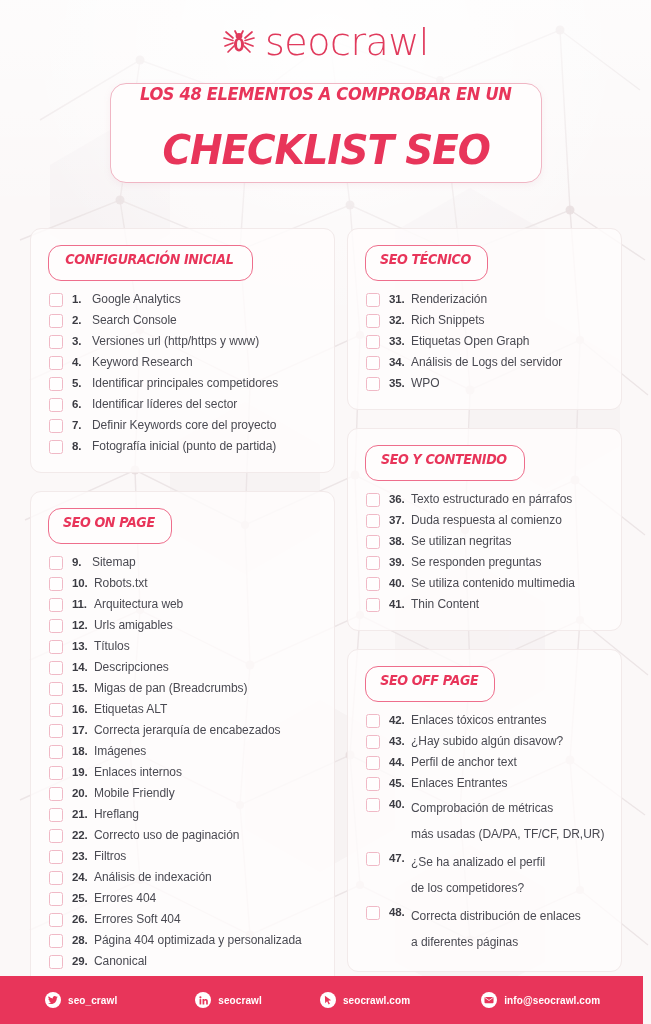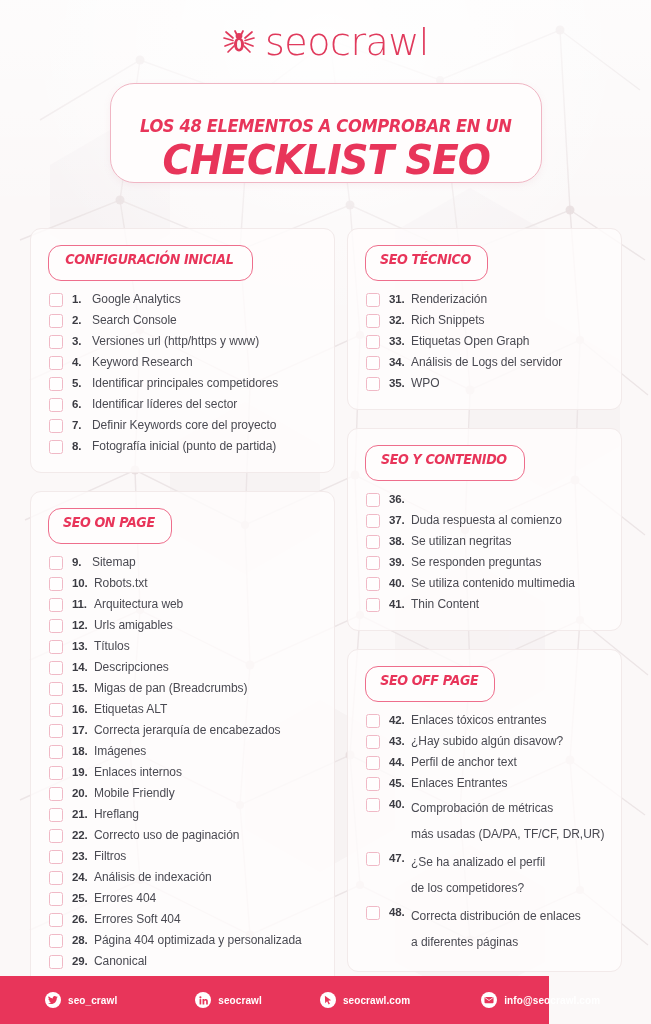--- a/index.html
+++ b/index.html
@@ -62,27 +62,28 @@
   }
 
   .title-card {
     position: absolute;
     left: 110px;
     top: 83px;
     width: 432px;
     height: 100px;
     background: #fffdfd;
     border: 1.4px solid #f0b6c4;
-    border-radius: 24px;
+    border-radius: 16px;
     box-sizing: border-box;
     display: flex;
     flex-direction: column;
     align-items: center;
-    justify-content: flex-end;
+    justify-content: flex-start;
     box-shadow: 0 2px 7px rgba(210,140,160,0.10);
+    gap: 22px;
   }
   .title-small {
     font-family: "DejaVu Sans", sans-serif;
     font-size: 17.5px;
     font-weight: bold;
     font-style: italic;
     color: #e8355a;
     letter-spacing: -0.4px;
     white-space: nowrap;
     transform: scaleX(0.93);
@@ -183,21 +184,21 @@
     letter-spacing: -0.05px;
     white-space: pre-line;
   }
   .item.two-line .txt { line-height: 26px; }
 
   
   #footer {
     position: absolute;
     left: 0;
     bottom: 0;
-    width: 549px;
+    width: 643px;
     height: 48px;
     background: #e8355a;
     display: flex;
     align-items: center;
     z-index: 3;
   }
   .fitem {
     display: flex;
     align-items: center;
     gap: 7px;
@@ -503,20 +504,21 @@
             <li class="item">
               <span class="chk"></span>
               <span class="num wide">35.</span>
               <span class="txt">WPO</span>
             </li>
           </ul></div>
         <div class="card"><div class="badge"><span class="badge-text">SEO Y CONTENIDO</span></div><ul class="items">
             <li class="item">
               <span class="chk"></span>
               <span class="num wide">36.</span>
+              <span class="txt">Texto estructurado en párrafos</span>
             </li>
             <li class="item">
               <span class="chk"></span>
               <span class="num wide">37.</span>
               <span class="txt">Duda respuesta al comienzo</span>
             </li>
             <li class="item">
               <span class="chk"></span>
               <span class="num wide">38.</span>
               <span class="txt">Se utilizan negritas</span>

